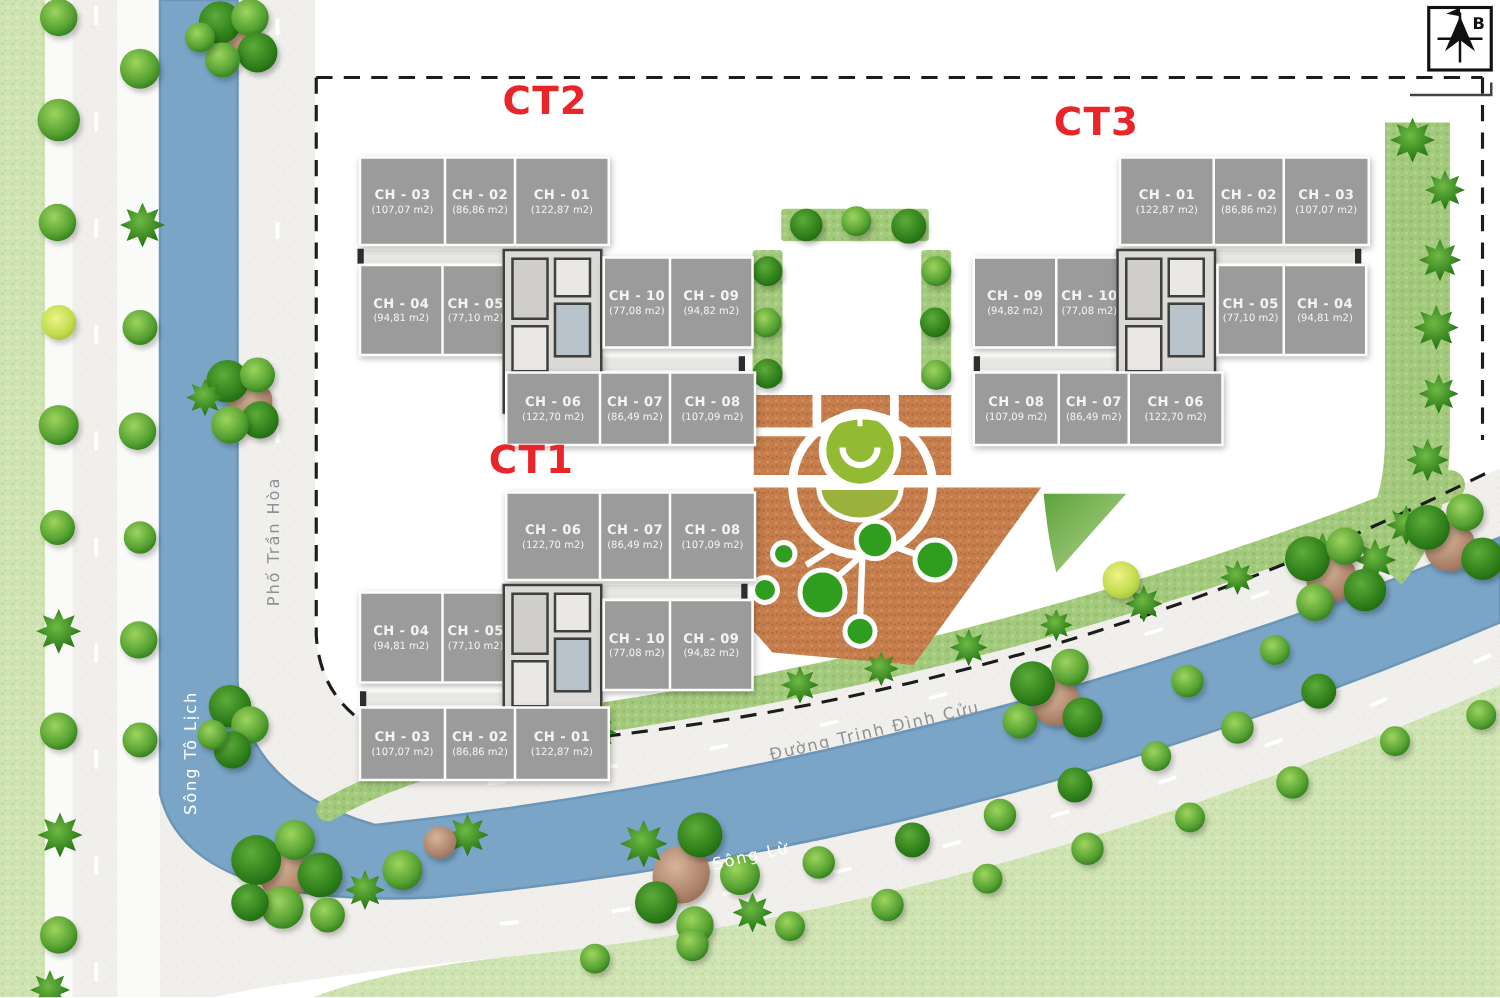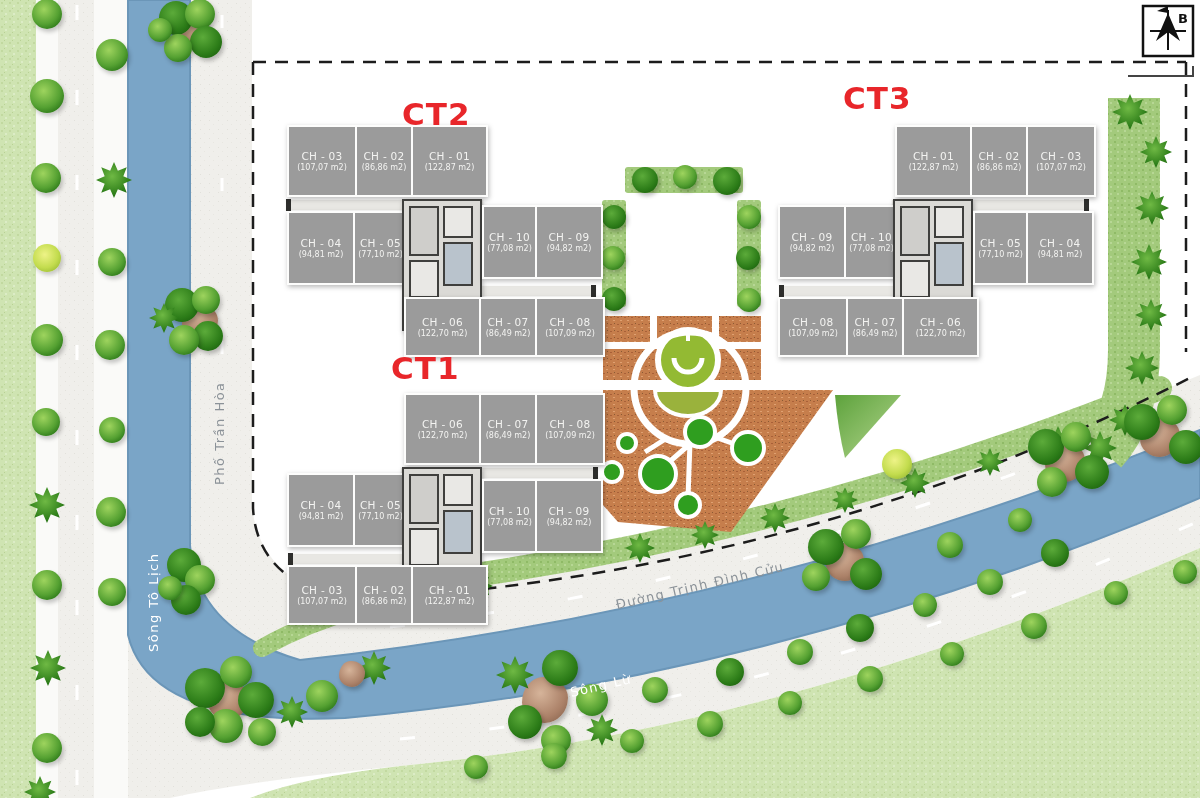--- a/index.html
+++ b/index.html
@@ -11,21 +11,21 @@
   .tb{background:radial-gradient(circle at 40% 35%,#9ed45e,#55a132 55%,#2e7a1a 80%,#1d5c10);box-shadow:2px 3px 4px rgba(0,0,0,.22);}
   .td{background:radial-gradient(circle at 40% 35%,#5cab3a,#2c7c18 60%,#14520a);box-shadow:2px 3px 4px rgba(0,0,0,.25);}
   .ty{background:radial-gradient(circle at 42% 38%,#eef387,#c3dc4e 55%,#86ab28);box-shadow:2px 3px 4px rgba(0,0,0,.2);}
   .tp{border-radius:0;clip-path:polygon(100% 50%,75.9% 60.7%,85.4% 85.4%,60.7% 75.9%,50% 100%,39.3% 75.9%,14.6% 85.4%,24.1% 60.7%,0% 50%,24.1% 39.3%,14.6% 14.6%,39.3% 24.1%,50% 0%,60.7% 24.1%,85.4% 14.6%,75.9% 39.3%);
       background:radial-gradient(circle at 45% 40%,#6fb944,#2f7f1a 60%,#14520a);}
   .tr{border-radius:46% 54% 50% 50%/55% 45% 55% 45%;background:radial-gradient(circle at 40% 35%,#d6b49a,#ab8168 60%,#7c5a45);box-shadow:2px 3px 4px rgba(0,0,0,.25);}
   
   .tower{position:absolute;width:310px;height:234px;z-index:4;}
   .row{position:absolute;display:flex;gap:2px;background:#fdfdfc;padding:2px;filter:drop-shadow(1.5px 2.5px 2.5px rgba(0,0,0,.28));}
   .u{background:#9b9b9b;color:#f3f3f1;display:flex;flex-direction:column;align-items:center;justify-content:center;text-align:center;box-sizing:border-box;}
-  .u b{font-size:10.5px;font-weight:normal;letter-spacing:.3px;white-space:nowrap;}
+  .u b{font-size:10.5px;font-weight:bold;letter-spacing:.3px;white-space:nowrap;}
   .u i{font-style:normal;font-size:8px;margin-top:1px;white-space:nowrap;}
   .rw1 .u{height:68px;} .rw2 .u{height:70px;} .rw3 .u{height:56px;}
   .corr{position:absolute;height:12px;background:#e8e7e3;border:1px solid #fbfbfa;box-sizing:border-box;}
   .corr.capl::before{content:"";position:absolute;left:0;top:-1px;height:12px;width:5px;background:#2e2e2c;}
   .corr.capr::after{content:"";position:absolute;right:0;top:-1px;height:12px;width:5px;background:#2e2e2c;}
   .core{position:absolute;width:80px;height:132px;background:#dbdad6;border:2px solid #3f3f3d;box-sizing:border-box;filter:drop-shadow(1.5px 2.5px 2.5px rgba(0,0,0,.28));}
   .core div{position:absolute;box-sizing:border-box;border:2px solid #3f3f3d;}
   .core .cA{left:5px;top:5px;width:30px;height:50px;background:#cfcecb;}
   .core .cB{left:39px;top:5px;width:30px;height:32px;background:#e9e8e5;}
   .core .cC{left:39px;top:41px;width:30px;height:44px;background:#b9c3cc;}
@@ -255,21 +255,21 @@
       <div class="t tb" style="left: 620px; top: 729px; width: 24px; height: 24px;"></div>
       <div class="t tb" style="left: 697px; top: 711px; width: 26px; height: 26px;"></div>
       <div class="t tb" style="left: 778px; top: 691px; width: 24px; height: 24px;"></div>
       <div class="t tb" style="left: 857px; top: 666px; width: 26px; height: 26px;"></div>
       <div class="t tb" style="left: 940px; top: 642px; width: 24px; height: 24px;"></div>
       <div class="t tb" style="left: 1021px; top: 613px; width: 26px; height: 26px;"></div>
       <div class="t tb" style="left: 1104px; top: 581px; width: 24px; height: 24px;"></div>
       <div class="t tb" style="left: 1173px; top: 560px; width: 24px; height: 24px;"></div>
     </div>
 
-  <div class="tname" style="left:402px;top:96px">CT2</div>
+  <div class="tname" style="left:402px;top:63px">CT2</div>
   <div class="tower" style="left:287px;top:125px">
     <div class="corr capl" style="left:-2px;top:74px;width:199px"></div>
     <div class="corr capr" style="left:115px;top:160px;width:195px"></div>
     <div class="row rw1" style="left:0;top:0">
       <div class="u" style="width:66px">
           <b>CH - 03</b>
           <i>(107,07 m2)</i>
         </div>
       <div class="u" style="width:54px">
           <b>CH - 02</b>

